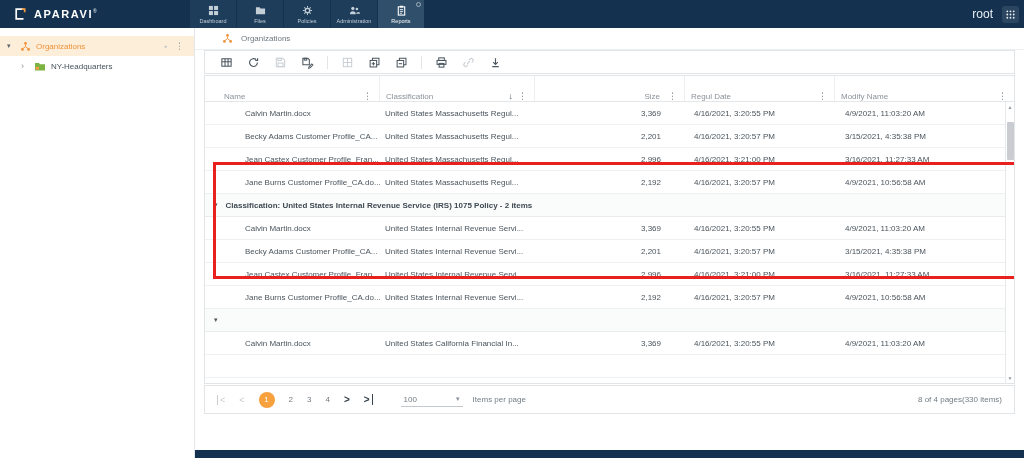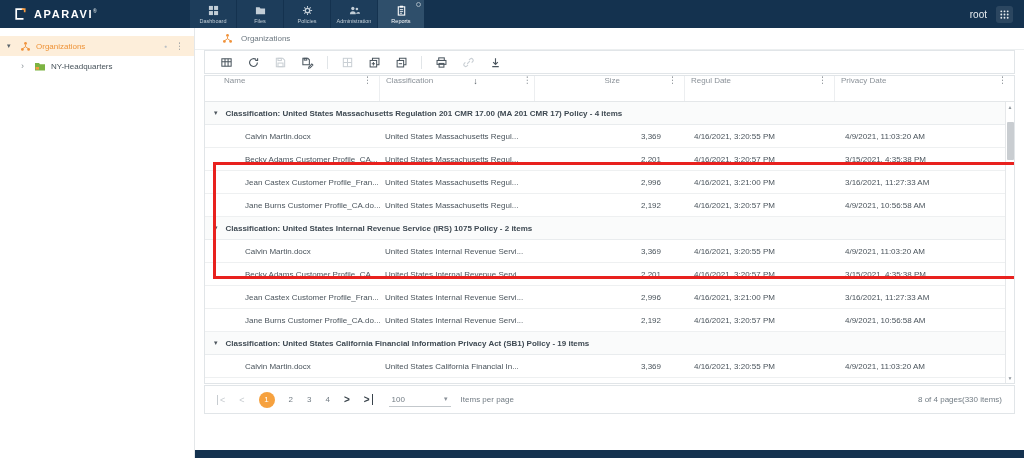--- a/index.html
+++ b/index.html
@@ -13,21 +13,21 @@
   .brand { color:#fff; font-size:11px; font-weight:bold; letter-spacing:1.6px; }
   .brand .rmark { font-size:5px; vertical-align:top; color:#cfd8de; }
   .tabs { display:flex; gap:1px; }
   .tab { width:46px; background:#1d3d5b; color:#c3ced7; display:flex; flex-direction:column;
          align-items:center; justify-content:center; gap:2px; font-size:5.5px; position:relative; }
   .tab.active { background:#2f4f6b; color:#fff; }
   .tab .badge { position:absolute; top:2px; right:3px; width:5px; height:5px;
                 border:1px solid #9fb0bd; border-radius:50%; }
   .tab svg { display:block; }
   .topbar-right { margin-left:auto; display:flex; align-items:center; gap:9px;
-                  padding-right:11px; color:#e8edf1; font-size:10px; }
+                  padding-right:5px; color:#e8edf1; font-size:12px; }
   .apps-btn { width:17px; height:17px; border-radius:3px; display:flex; align-items:center;
               justify-content:center; background:rgba(255,255,255,.10); }
 
   
   .bodywrap { display:flex; height:430px; }
   .sidebar { width:195px; border-right:1px solid #e4e7e9; padding-top:8px; background:#fff; }
   .tree-row { height:20px; display:flex; align-items:center; font-size:8px; color:#47525a;
               padding:0 7px; gap:5px; }
   .tree-row.selected { background:#fdeeda; color:#ee9338; }
   .tree-caret { font-size:7px; color:#5a646c; width:8px; }
@@ -52,21 +52,21 @@
   .toolbar { height:24px; border:1px solid #e1e5e8; display:flex; align-items:center; padding:0 8px; }
   .tbtn { width:15px; height:15px; margin:0 6px; display:flex; align-items:center;
           justify-content:center; color:#4a555e; }
   .tbtn.disabled { color:#c9cfd4; }
   .tb-divider { width:1px; height:13px; background:#e1e5e8; margin:0 6px; }
 
   
   .grid { position:relative; border:1px solid #e1e5e8; height:309px; overflow:hidden;
           margin-top:1px; background:#fff; }
   .ghead { display:flex; height:26px; border-bottom:1px solid #e4e7e9; color:#8b9299; font-size:8px; }
-  .hcell { display:flex; align-items:flex-start; padding:0 6px; border-right:1px solid #eceef0;gap:40px; }
+  .hcell { display:flex; align-items:flex-end; padding:0 6px; border-right:1px solid #eceef0; }
   .c-name   { width:175px; padding-left:19px; }
   .c-class  { width:155px; }
   .c-size   { width:150px; justify-content:flex-end; }
   .c-create { width:150px; }
   .c-modify { flex:1; border-right:none; }
   .kebab { color:#6e767d; font-size:9px; line-height:1; padding:0 1px; }
   .ml-auto { margin-left:auto; }
   .sort { margin-left:auto; margin-right:4px; color:#4d565e; font-size:9px; }
   .c-size .kebab { margin-left:7px; }
 
@@ -96,21 +96,21 @@
   .paginator { height:29px; border:1px solid #e1e5e8; margin-top:1px; display:flex;
                align-items:center; padding:0 12px; font-size:8px; color:#727c84; }
   .pg-nav { display:flex; align-items:center; gap:14px; }
   .pg-first, .pg-prev { color:#c7ccd0; font-size:9px; }
   .pg-first .g { border-left:1.5px solid currentColor; padding-left:2px; }
   .pg-last  .g { border-right:1.5px solid currentColor; padding-right:2px; }
   .pg-cur { width:16px; height:16px; border-radius:50%; background:#f6a13e; color:#fff;
             display:flex; align-items:center; justify-content:center; font-size:8px; }
   .pg-num { color:#727c84; font-size:8px; }
   .pg-next, .pg-last { color:#39434b; font-weight:bold; font-size:10px; }
-  .per-page { margin-left:16px; width:62px; border-bottom:1px solid #c3c8cc; display:flex;
+  .per-page { margin-left:28px; width:62px; border-bottom:1px solid #c3c8cc; display:flex;
               justify-content:space-between; align-items:center; padding:2px 3px; color:#727c84; }
   .pp-caret { font-size:7px; color:#8a9198; }
   .pp-label { margin-left:10px; }
   .pg-summary { margin-left:auto; }
 
   .footer-strip { height:8px; background:#14324f; }
 </style>
 </head>
 <body>
 
@@ -303,29 +303,25 @@
           </div>
           <div class="hcell c-size">
             <span>Size</span>
             <span class="kebab">⋮</span>
           </div>
           <div class="hcell c-create">
             <span>Regul Date</span>
             <span class="kebab ml-auto">⋮</span>
           </div>
           <div class="hcell c-modify">
-            <span>Privacy Date</span>
+            <span>Modify Name</span>
             <span class="kebab ml-auto">⋮</span>
           </div>
         </div>
 
-        <div class="group-row">
-          <span class="gcaret">▾</span>
-          <span>Classification: United States Massachusetts Regulation 201 CMR 17.00 (MA 201 CMR 17) Policy - 4 items</span>
-        </div>
         <div class="drow">
           <div class="dcell d-name">Calvin Martin.docx</div>
           <div class="dcell d-class">United States Massachusetts Regul...</div>
           <div class="dcell d-size">3,369</div>
           <div class="dcell d-create">4/16/2021, 3:20:55 PM</div>
           <div class="dcell d-modify">4/9/2021, 11:03:20 AM</div>
         </div>
         <div class="drow">
           <div class="dcell d-name">Becky Adams Customer Profile_CA...</div>
           <div class="dcell d-class">United States Massachusetts Regul...</div>
@@ -376,21 +372,20 @@
         <div class="drow">
           <div class="dcell d-name">Jane Burns Customer Profile_CA.do...</div>
           <div class="dcell d-class">United States Internal Revenue Servi...</div>
           <div class="dcell d-size">2,192</div>
           <div class="dcell d-create">4/16/2021, 3:20:57 PM</div>
           <div class="dcell d-modify">4/9/2021, 10:56:58 AM</div>
         </div>
 
         <div class="group-row">
           <span class="gcaret">▾</span>
-          <span>Classification: United States California Financial Information Privacy Act (SB1) Policy - 19 items</span>
         </div>
         <div class="drow">
           <div class="dcell d-name">Calvin Martin.docx</div>
           <div class="dcell d-class">United States California Financial In...</div>
           <div class="dcell d-size">3,369</div>
           <div class="dcell d-create">4/16/2021, 3:20:55 PM</div>
           <div class="dcell d-modify">4/9/2021, 11:03:20 AM</div>
         </div>
         <div class="drow">
           

